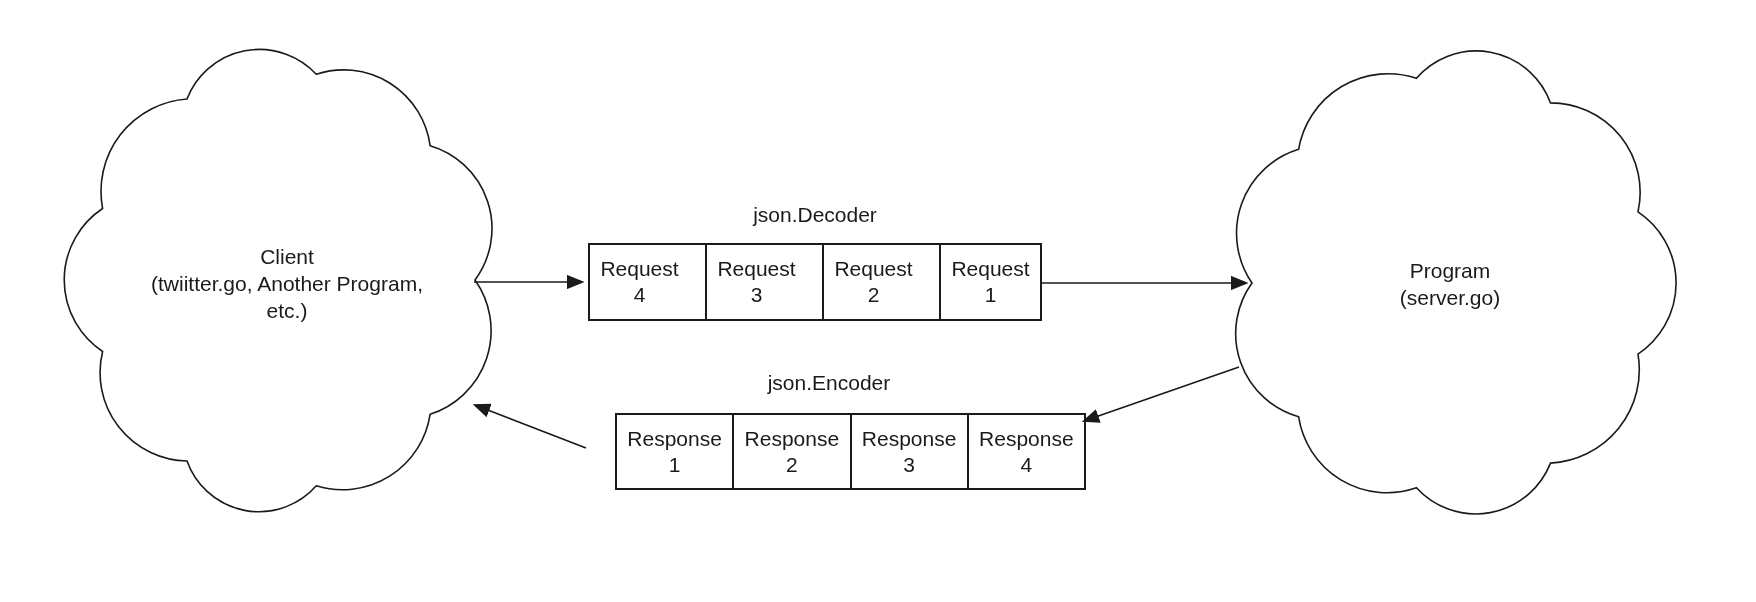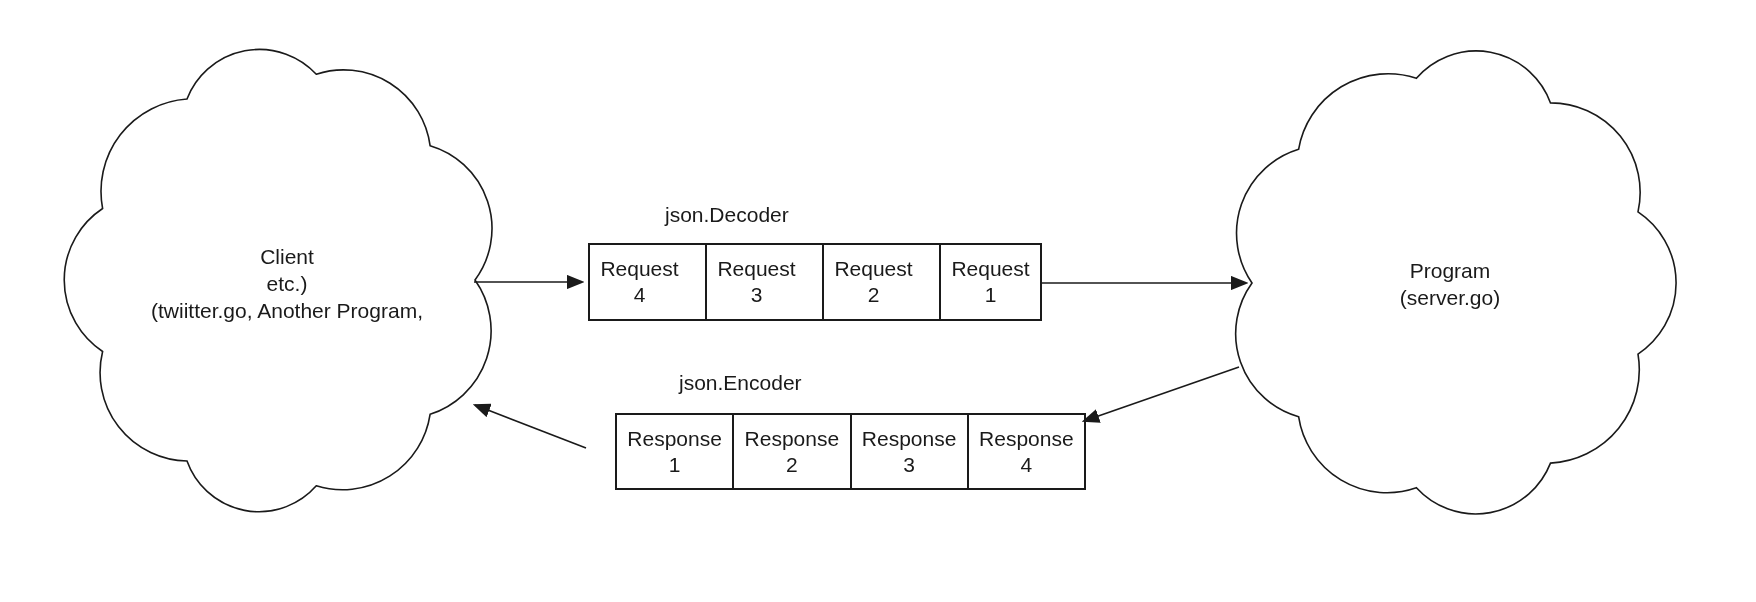--- a/index.html
+++ b/index.html
@@ -19,20 +19,21 @@
     position: absolute;
     text-align: center;
     font-size: 21px;
     line-height: 27px;
     color: #1a1a1a;
   }
   .cloud-label span { display: block; }
 
   .queue-label {
     position: absolute;
+    text-align: center;
     font-size: 21px;
     line-height: 25px;
     color: #1a1a1a;
   }
 
   .queue {
     position: absolute;
     display: flex;
     border: 2px solid #1a1a1a;
     box-sizing: border-box;
@@ -66,22 +67,22 @@
   <svg class="abs" style="left:60px; top:36px;" width="446" height="488" viewBox="0 0 446 488">
     <path d="M 415.0 244.0 A 87.8 87.8 0 0 1 370.1 378.3 A 88.7 88.7 0 0 1 256.3 449.8 A 76.4 76.4 0 0 1 127.0 425.0 A 88.5 88.5 0 0 1 42.6 315.5 A 85.8 85.8 0 0 1 42.6 172.5 A 92.6 92.6 0 0 1 127.0 63.0 A 77.7 77.7 0 0 1 256.3 38.2 A 87.3 87.3 0 0 1 370.1 109.7 A 86.4 86.4 0 0 1 415.0 244.0 Z" fill="#ffffff" stroke="#1a1a1a" stroke-width="1.6"></path>
   </svg>
 
   <svg class="abs" style="left:1220px; top:40px;" width="462" height="486" viewBox="0 0 462 486">
     <path d="M 32.0 243.0 A 87.8 87.8 0 0 1 78.6 109.3 A 90.9 90.9 0 0 1 196.4 38.2 A 79.1 79.1 0 0 1 330.5 62.9 A 89.5 89.5 0 0 1 418.0 171.9 A 85.4 85.4 0 0 1 418.0 314.1 A 93.6 93.6 0 0 1 330.5 423.1 A 80.4 80.4 0 0 1 196.4 447.8 A 89.5 89.5 0 0 1 78.6 376.7 A 86.4 86.4 0 0 1 32.0 243.0 Z" fill="#ffffff" stroke="#1a1a1a" stroke-width="1.6"></path>
   </svg>
 
   <div class="cloud-label" style="left:87px; top:243px; width:400px;">
     <span>Client</span>
+    <span>(twiitter.go, Another Program,</span>
     <span>etc.)</span>
-    <span>(twiitter.go, Another Program,</span>
   </div>
 
   <div class="cloud-label" style="left:1300px; top:257px; width:300px;">
     <span>Program</span>
     <span>(server.go)</span>
   </div>
 
   <div class="queue-label" style="left:665px; top:202px; width:300px;">json.Decoder</div>
 
   <div class="queue" style="left:588px; top:243px; width:454px; height:78px;gap:16px;">

